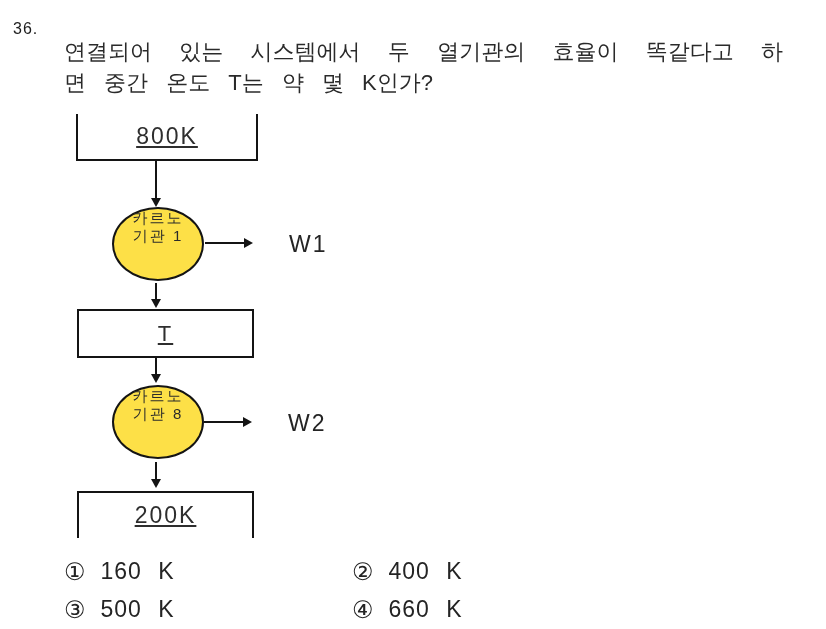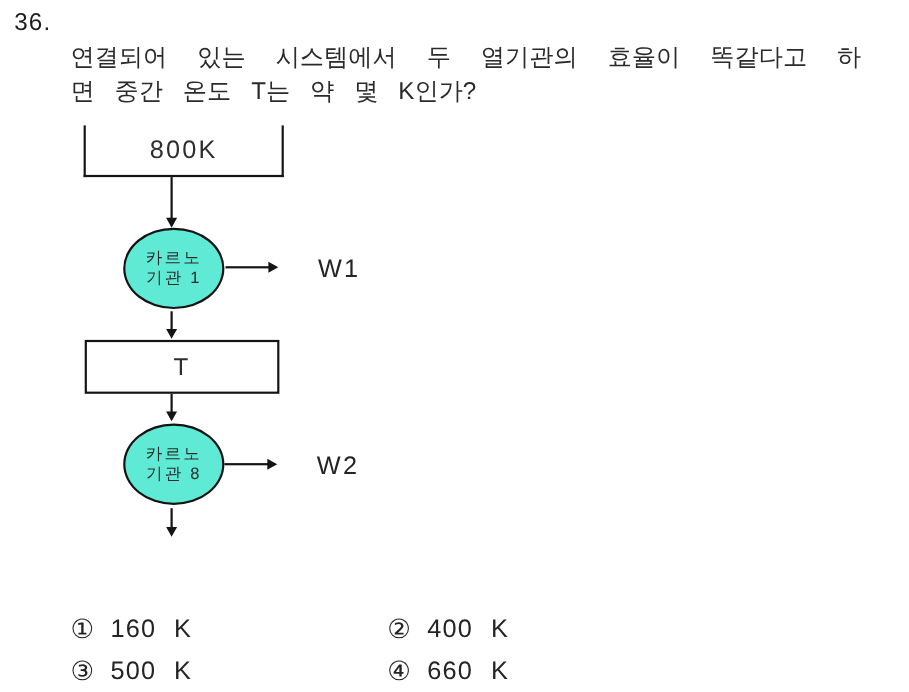--- a/index.html
+++ b/index.html
@@ -2,46 +2,46 @@
 <html><head>
 <meta charset="utf-8">
 <style>
   html,body { margin:0; padding:0; background:#ffffff; }
   .page {
     position:relative; width:826px; height:629px; background:#ffffff;
     font-family:"Liberation Sans","DejaVu Sans",sans-serif; color:#1d1d1d;
     overflow:hidden;
   }
   
-  .qnum { position:absolute; left:13px; top:7px; font-size:22px; letter-spacing:1px; }
+  .qnum { position:absolute; left:13px; top:20px; font-size:16px; letter-spacing:1px; }
   .qline { position:absolute; left:64px; font-size:22px; line-height:26px; color:#2a2a2a; }
   .qline.just { text-align:justify; text-align-last:justify; }
   .ql1 { top:8px;  width:680px; }
   .ql2 { top:39px; width:719px; }
   .ql3 { top:70px; white-space:nowrap; word-spacing:12px; }
 
   
   .resv, .tbox {
     position:absolute; display:flex; align-items:center; justify-content:center;
-    font-size:23px; letter-spacing:2px; color:#2e2e2e; box-sizing:border-box;
+    font-size:23px; letter-spacing:2px; color:#2e2e2e; box-sizing:border-box;text-decoration:underline;
   }
   .res-hot {
     left:76px; top:114px; width:182px; height:47px;
     border-left:2px solid #141414; border-right:2px solid #141414; border-bottom:2px solid #141414;
   }
   .res-cold {
     left:77px; top:491px; width:177px; height:47px;
     border-left:2px solid #141414; border-right:2px solid #141414; border-top:2px solid #141414;
   }
   .tbox { left:77px; top:309px; width:177px; height:49px; border:2px solid #141414; font-size:22px; }
   .engine {
     position:absolute; width:92px; height:74px; border:2px solid #141414; border-radius:50%;
-    display:flex; flex-direction:column; align-items:center; justify-content:center;
+    display:flex; flex-direction:column; align-items:center; 
     font-size:15px; line-height:18px; letter-spacing:2px; color:#2a2a2a; box-sizing:border-box;
-    background:#5eead4;
+    background:#fde047;
   }
   .e1 { left:112px; top:207px; }
   .e2 { left:112px; top:385px; }
   .vline { position:absolute; width:2px; background:#141414; left:155px; }
   .hline { position:absolute; height:2px; background:#141414; }
   .ah-d { position:absolute; width:0; height:0; left:151px;
           border-left:5px solid transparent; border-right:5px solid transparent;
           border-top:9px solid #141414; }
   .ah-r { position:absolute; width:0; height:0;
           border-top:5px solid transparent; border-bottom:5px solid transparent;
@@ -98,20 +98,23 @@
     <span>기관 8</span>
   </div>
 
   <div class="hline" style="left:204px; top:421px; width:40px;"></div>
   <div class="ah-r" style="left:243px; top:417px;"></div>
   <div class="wlabel" style="left:256px; top:410px;">W2</div>
 
   <div class="vline" style="top:462px; height:18px;"></div>
   <div class="ah-d" style="top:479px;"></div>
 
+  <div class="resv res-cold">
+    <span>200K</span>
+  </div>
 
   <div class="choice c1">
     <span class="marker">①</span>
     <span class="clabel">160 K</span>
   </div>
   <div class="choice c2">
     <span class="marker">②</span>
     <span class="clabel">400 K</span>
   </div>
   <div class="choice c3">

